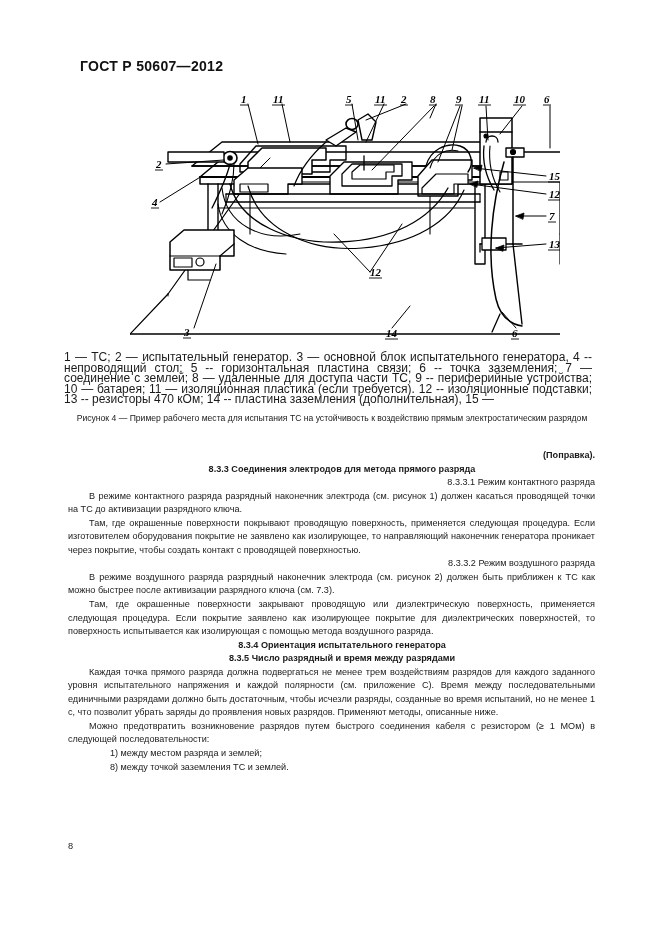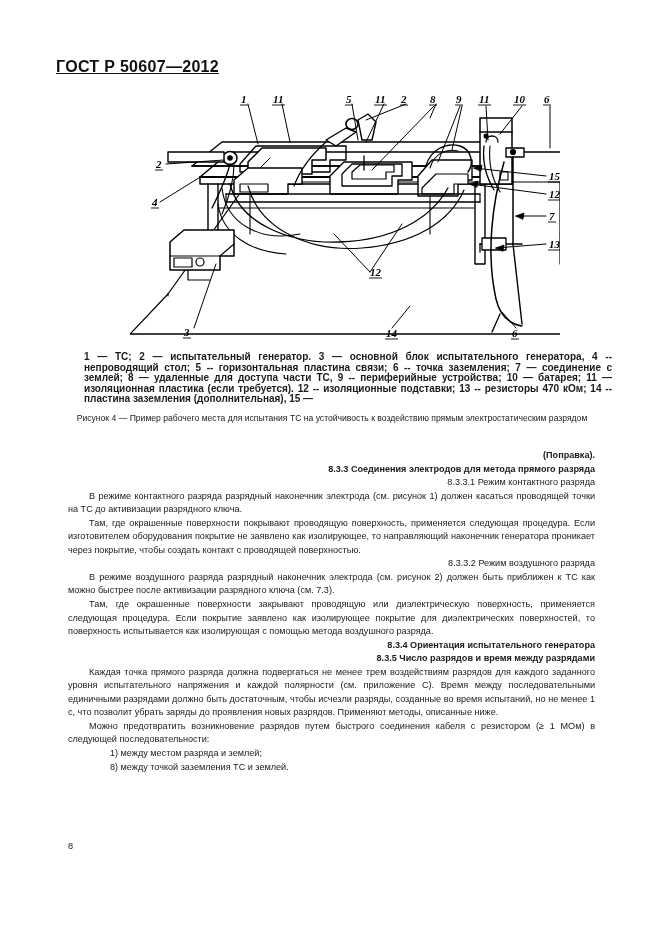--- a/index.html
+++ b/index.html
@@ -11,50 +11,48 @@
     position: relative;
     width: 661px;
     height: 935px;
     background: #ffffff;
     font-family: "Liberation Sans", sans-serif;
     color: #1a1a1a;
     overflow: hidden;
   }
   .header {
     position: absolute;
-    left: 56px;
+    left: 80px;
     top: 58px;
-    font-size: 16px;
+    font-size: 14px;
     font-weight: bold;
     letter-spacing: 0.3px;
     color: #111;
-    text-decoration: underline;
   }
   
   .figure-area {
     position: absolute;
     left: 130px;
     top: 84px;
     width: 430px;
     height: 265px;
   }
   .figure-area svg {
     display: block;
   }
   
   .legend {
     position: absolute;
-    left: 84px;
+    left: 64px;
     top: 352px;
     width: 528px;
-    font-size: 10px;
+    font-size: 12px;
     line-height: 10.6px;
     text-align: justify;
     color: #1a1a1a;
-    font-weight: bold;
   }
   .legend .lastline { display: block; text-align: center; }
   
   .caption {
     position: absolute;
     left: 68px;
     top: 412px;
     width: 528px;
     font-size: 8.6px;
     line-height: 13px;
@@ -73,21 +71,21 @@
   }
   .body p {
     margin: 0;
     text-align: justify;
     text-justify: inter-word;
   }
   .body p.ind { text-indent: 21px; }
   .body p.h-bold {
     font-weight: bold;
     text-indent: 21px;
-    text-align: right;
+    text-align: center;
   }
   .body p.sub { text-indent: 21px; text-align: right; }
   .body p.listitem { text-indent: 42px; text-align: left; }
   .pageno {
     position: absolute;
     left: 68px;
     top: 841px;
     font-size: 9.2px;
     color: #1a1a1a;
   }
@@ -288,21 +286,21 @@
   <div class="body">
     <p class="sub" style="font-weight:bold">(Поправка).</p>
     <p class="h-bold">8.3.3 Соединения электродов для метода прямого разряда</p>
     <p class="sub">8.3.3.1 Режим контактного разряда</p>
     <p class="ind">В режиме контактного разряда  разрядный наконечник электрода (см. рисунок 1) должен касаться проводящей точки на ТС до активизации разрядного ключа.</p>
     <p class="ind">Там, где окрашенные поверхности покрывают проводящую поверхность, применяется следующая процедура. Если изготовителем оборудования покрытие не заявлено как изолирующее, то направляющий наконечник генератора проникает через покрытие, чтобы создать контакт с проводящей поверхностью.</p>
     <p class="sub">8.3.3.2 Режим воздушного разряда</p>
     <p class="ind">В режиме воздушного разряда разрядный наконечник электрода (см. рисунок 2) должен быть приближен к ТС как можно быстрее после активизации разрядного ключа (см. 7.3).</p>
     <p class="ind">Там, где окрашенные  поверхности  закрывают проводящую или диэлектрическую поверхность, применяется следующая процедура. Если покрытие заявлено как изолирующее покрытие для диэлектрических поверхностей, то поверхность испытывается как изолирующая с помощью метода воздушного разряда.</p>
     <p class="h-bold">8.3.4 Ориентация испытательного генератора</p>
-    <p class="h-bold">8.3.5 Число  разрядов и время между разрядами</p>
+    <p class="h-bold">8.3.5 Число  разрядный и время между разрядами</p>
     <p class="ind">Каждая точка прямого разряда должна подвергаться не менее трем воздействиям разрядов для каждого заданного уровня испытательного напряжения и каждой полярности (см. приложение С). Время между последовательными единичными разрядами должно быть достаточным, чтобы исчезли разряды, созданные во время испытаний, но не менее 1 с, что позволит убрать заряды до проявления новых разрядов. Применяют методы, описанные ниже.</p>
     <p class="ind">Можно предотвратить возникновение разрядов путем быстрого соединения кабеля с резистором (≥ 1 МОм) в следующей последовательности:</p>
     <p class="listitem">1) между местом разряда и землей;</p>
     <p class="listitem">8) между точкой заземления ТС и землей.</p>
   </div>
 
   <div class="pageno">8</div>
 
 </div>
 

